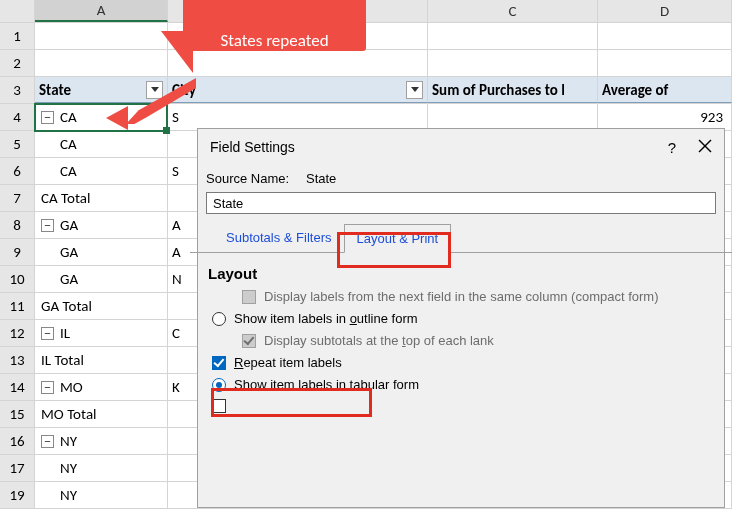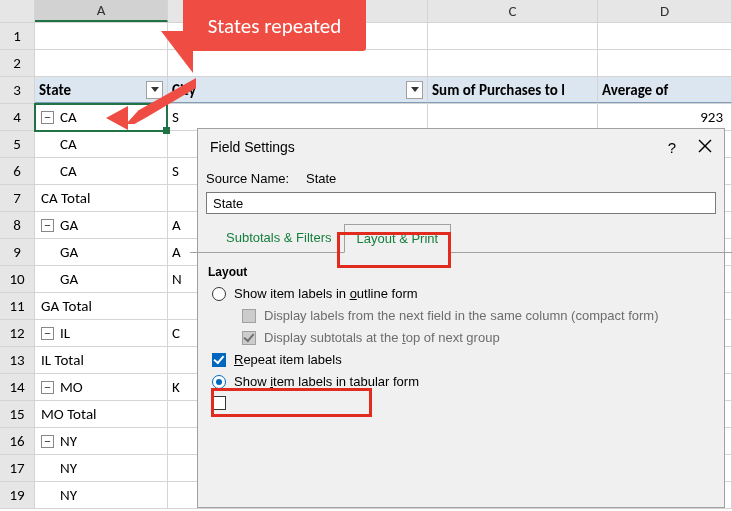--- a/index.html
+++ b/index.html
@@ -56,22 +56,22 @@
     border:2px solid #217346; pointer-events:none; z-index:5;
   }
   .selected-cell::after {
     content:''; position:absolute; right:-4px; bottom:-4px;
     width:7px; height:7px; background:#217346;
   }
 
   
   .callout {
     position:absolute; left:183px; top:0; width:183px; height:51px;
-    background:#ef4d43; color:#fff; display:flex; align-items:center;
-    justify-content:center; font-size:21px; z-index:30;
+    background:#ef4d43; color:#fff; display:flex; align-items:flex-end;
+    justify-content:center; font-size:17px; z-index:30;
     border-radius: 0 0 3px 3px;
   }
   .callout::after {
     content:''; position:absolute; left:-22px; bottom:-22px;
     width:0; height:0; border-left:32px solid transparent;
     border-top:42px solid #ef4d43; transform: rotate(0deg);
   }
   .arrow {
     position:absolute; left:106px; top:106px; z-index:31;
     width:0; height:0; border-right:22px solid #ef4d43;
@@ -96,31 +96,31 @@
   .dlg-title .sp { margin-left:auto; display:flex; align-items:center; gap:22px;}
   .dlg-close svg { width:14px; height:14px; }
   .dlg-body { padding: 0 8px; }
   .dlg-row { display:flex; align-items:center; margin: 6px 0; font-size:13px;}
   .dlg-row .lbl { width:100px; }
   .dlg-input {
     flex:1; height:22px; background:#fff; border:1px solid #7a7a7a;
     padding:0 6px; font-size:13px; display:flex; align-items:center;
   }
   .tabs { display:flex; margin-top:10px; position:relative; font-size:13px;}
-  .tab { padding:6px 12px; color:#15803d; cursor:pointer; }
+  .tab { padding:6px 12px; color:#1d4ed8; cursor:pointer; }
   .tab.active {
     background:#f0f0f0; border:1px solid #a0a0a0; border-bottom:1px solid #f0f0f0;
     position:relative; z-index:2;
   }
   .tab-line { position:absolute; left:-16px; right:-16px; bottom:0; height:1px; background:#a0a0a0; z-index:1;}
   .red-box1 {
     position:absolute; left:337px; top:232px; width:114px; height:36px;
     border:3px solid #e22b1f; z-index:40; pointer-events:none;
   }
-  .section-head { font-weight:bold; margin:12px 0 6px 2px; font-size:12px;}
+  .section-head { font-weight:bold; margin:12px 0 6px 2px; font-size:15px;}
   .opts { padding-left: 6px; }
   .opt { display:flex; align-items:center; margin:7px 0; font-size:13px; gap:8px;}
   .sub { margin-left:30px; color:#6d6d6d; }
   .radio {
     width:14px; height:14px; border-radius:50%; border:1px solid #333;
     display:inline-flex; align-items:center; justify-content:center; background:#fff;
     flex-shrink:0;
   }
   .radio.sel { border-color:#0067c0; }
   .radio.sel::after { content:''; width:6px; height:6px; border-radius:50%; background:#0067c0;}
@@ -327,31 +327,31 @@
       </div>
     </div>
     <div class="tabs">
       <div class="tab-line"></div>
       <div style="width:8px;"></div>
       <div class="tab">Subtotals &amp; Filters</div>
       <div class="tab active">Layout &amp; Print</div>
     </div>
     <div class="section-head">Layout</div>
     <div class="opts">
+      <div class="opt sub">
+        <span class="chk dis"></span>
+        <span>Display labels from the next field in the same column (compact form)</span>
+      </div>
       <div class="opt">
         <span class="radio"></span>
         <span><span>Show item labels in </span><span class="u">o</span><span>utline form</span></span>
       </div>
       <div class="opt sub">
-        <span class="chk dis"></span>
-        <span>Display labels from the next field in the same column (compact form)</span>
-      </div>
-      <div class="opt sub">
         <span class="chk dis sel-g"></span>
-        <span><span>Display subtotals at the </span><span class="u">t</span><span>op of next group</span></span>
+        <span><span>Display subtotals at the </span><span class="u">t</span><span>op of each lank</span></span>
       </div>
       <div class="opt">
         <span class="chk sel"></span>
         <span><span class="u">R</span><span>epeat item labels</span></span>
       </div>
       <div class="opt">
         <span class="radio sel"></span>
         <span><span>Show </span><span class="u">i</span><span>tem labels in tabular form</span></span>
       </div>
       <div class="opt">

